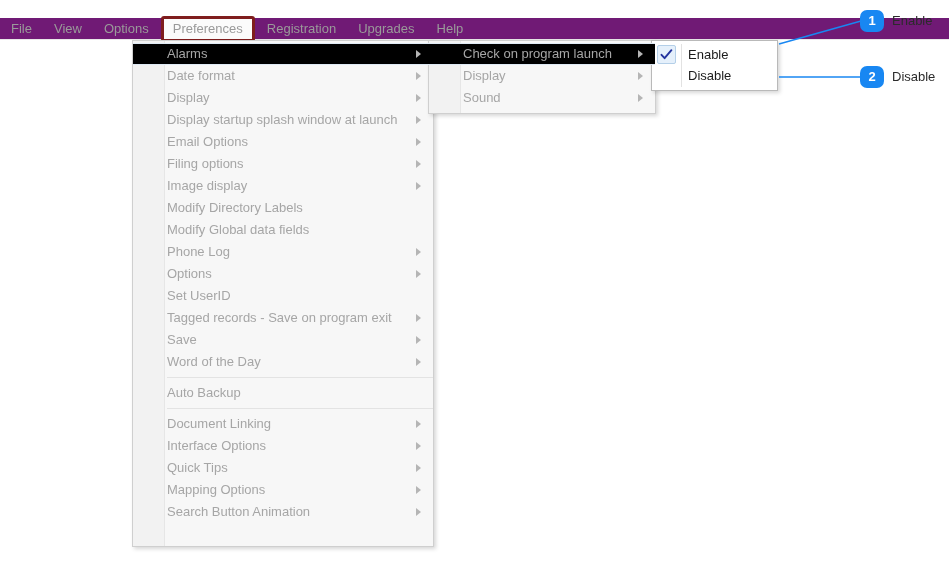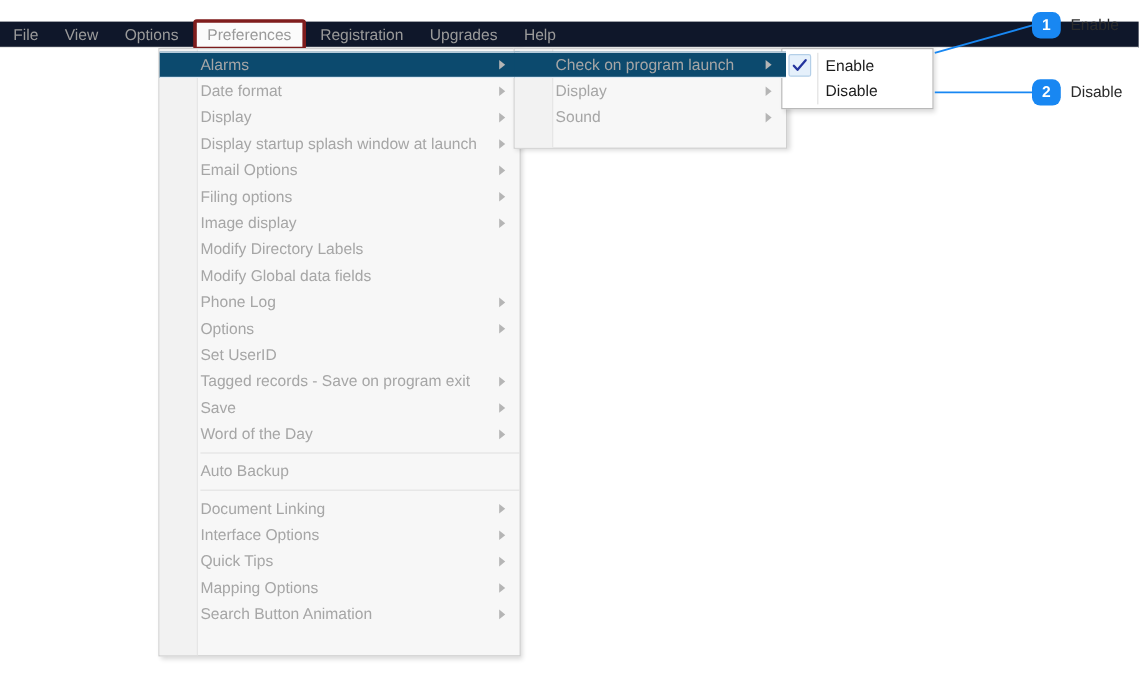--- a/index.html
+++ b/index.html
@@ -17,21 +17,21 @@
 
   
   .menubar {
     position: absolute;
     left: 0;
     top: 18px;
     width: 949px;
     height: 22px;
     display: flex;
     align-items: center;
-    background: #0f172a;
+    background: #701a75;
     border-bottom: 1px solid #e8e8e8;
     box-sizing: border-box;
   }
   .menubar-item {
     font-size: 13px;
     color: #9a9a9a;
     padding: 2px 9px;
     margin: 0 1px;
     line-height: 16px;
     white-space: nowrap;
@@ -77,21 +77,21 @@
     padding-left: 34px;
     padding-right: 22px;
   }
   .menu-item .label {
     font-size: 13px;
     color: #a6a6a6;
     line-height: 22px;
     white-space: nowrap;
   }
   .menu-item.highlight {
-    background: #0c4a6e;
+    background: #000000;
     border-top: 1px solid #dfeaf5;
     border-bottom: 1px solid #dfeaf5;
   }
   .menu-item .arrow {
     position: absolute;
     right: 12px;
     top: 50%;
     width: 0;
     height: 0;
     margin-top: -4px;
@@ -111,21 +111,21 @@
     top: 40px;
     width: 302px;
     height: 507px;
   }
 
   
   #alarms-menu {
     left: 428px;
     top: 40px;
     width: 228px;
-    height: 84px;
+    height: 74px;
   }
 
   
   #launch-menu {
     left: 651px;
     top: 40px;
     width: 127px;
     height: 51px;
     background: #ffffff;
     border: 1px solid #b9b9b9;

